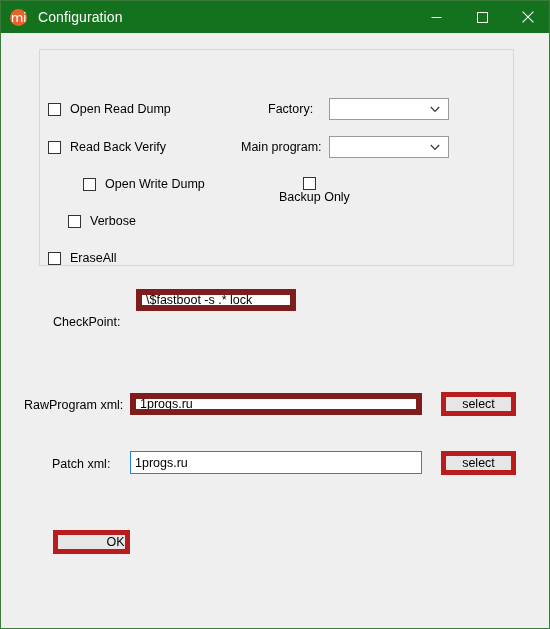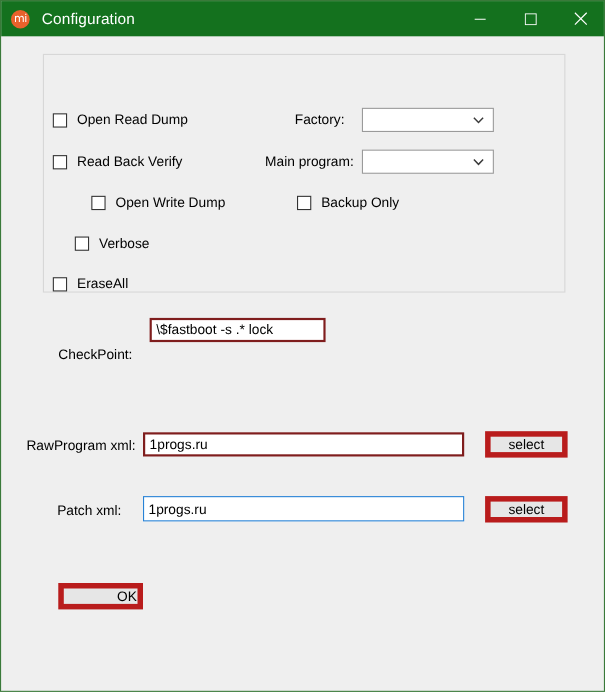--- a/index.html
+++ b/index.html
@@ -29,21 +29,21 @@
     display: flex;
     align-items: center;
   }
   #app-icon {
     width: 17px;
     height: 17px;
     margin-left: 9px;
     border-radius: 50%;
     background: #e8622c;
     color: #ffffff;
-    font-size: 10px;
+    font-size: 13px;
     line-height: 17px;
     text-align: center;
     font-family: "DejaVu Sans", sans-serif;
     letter-spacing: -0.5px;
     flex: 0 0 auto;
   }
   #title-text {
     margin-left: 11px;
     color: #ffffff;
     font-size: 14px;
@@ -114,21 +114,21 @@
     justify-content: flex-end;
   }
   .combo .arrow {
     margin-right: 8px;
     color: #5a5a5a;
   }
   .combo .arrow svg { display: block; }
   .textbox {
     position: absolute;
     box-sizing: border-box;
-    border: 2px solid #7f1d1d;
+    border: 6px solid #7f1d1d;
     background: #ffffff;
     font-family: "Liberation Sans", sans-serif;
     font-size: 12.5px;
     color: #000000;
     padding: 0 4px;
     outline: none;
   }
   .textbox.focused {
     border: 1px solid #2782d6;
   }
@@ -215,21 +215,21 @@
   <div class="fld-label" style="left:240px; top:139px;">Main program:</div>
   <div class="combo" style="left:328px; top:135px; width:120px; height:22px;">
     <span class="combo-value" style="position:absolute;left:6px;font-size:12.5px;"></span>
     <span class="arrow">
       <svg width="10" height="7" viewBox="0 0 10 7" aria-hidden="true">
         <polyline points="0.8,1 5,5.4 9.2,1" fill="none" stroke="#3a3a3a" stroke-width="1.3"></polyline>
       </svg>
     </span>
   </div>
 
-  <div class="cb-row" style="left:269px; top:176px;">
+  <div class="cb-row" style="left:269px; top:176px;flex-direction:column;">
     <span class="cb-box"></span>
     <span class="cb-label">Backup Only</span>
   </div>
 
   <div class="fld-label" style="left:52px; top:293px;margin-top:21px;">CheckPoint:</div>
   <input class="textbox" style="left: 135px; top: 288px; width: 160px; height: 22px;" type="text" value="\$fastboot -s .* lock">
 
   <div class="fld-label" style="left:23px; top:397px;">RawProgram xml:</div>
   <input class="textbox" style="left: 129px; top: 392px; width: 292px; height: 22px;" type="text" value="1progs.ru">
   <div class="btn" style="left:440px; top:391px; width:75px; height:24px;">select</div>

